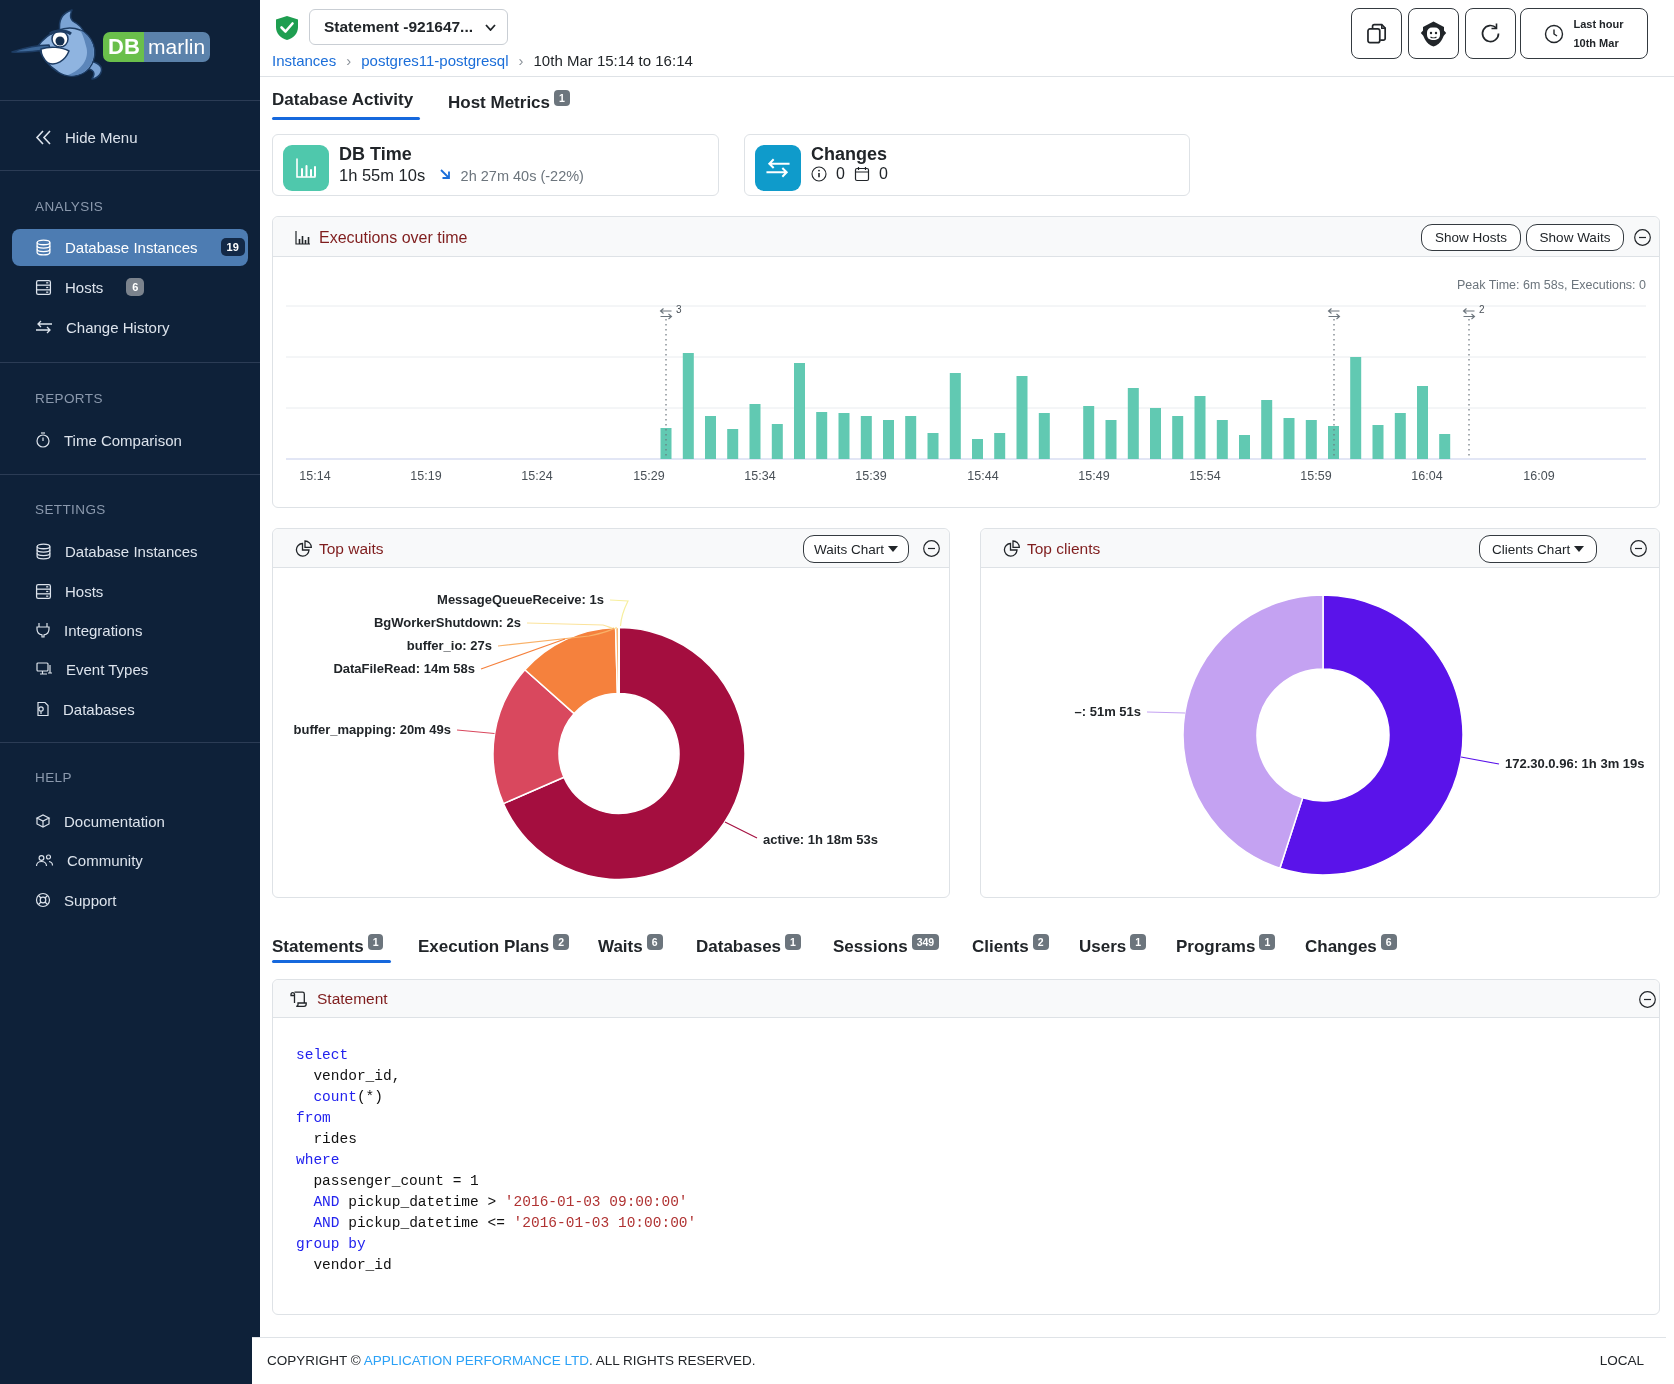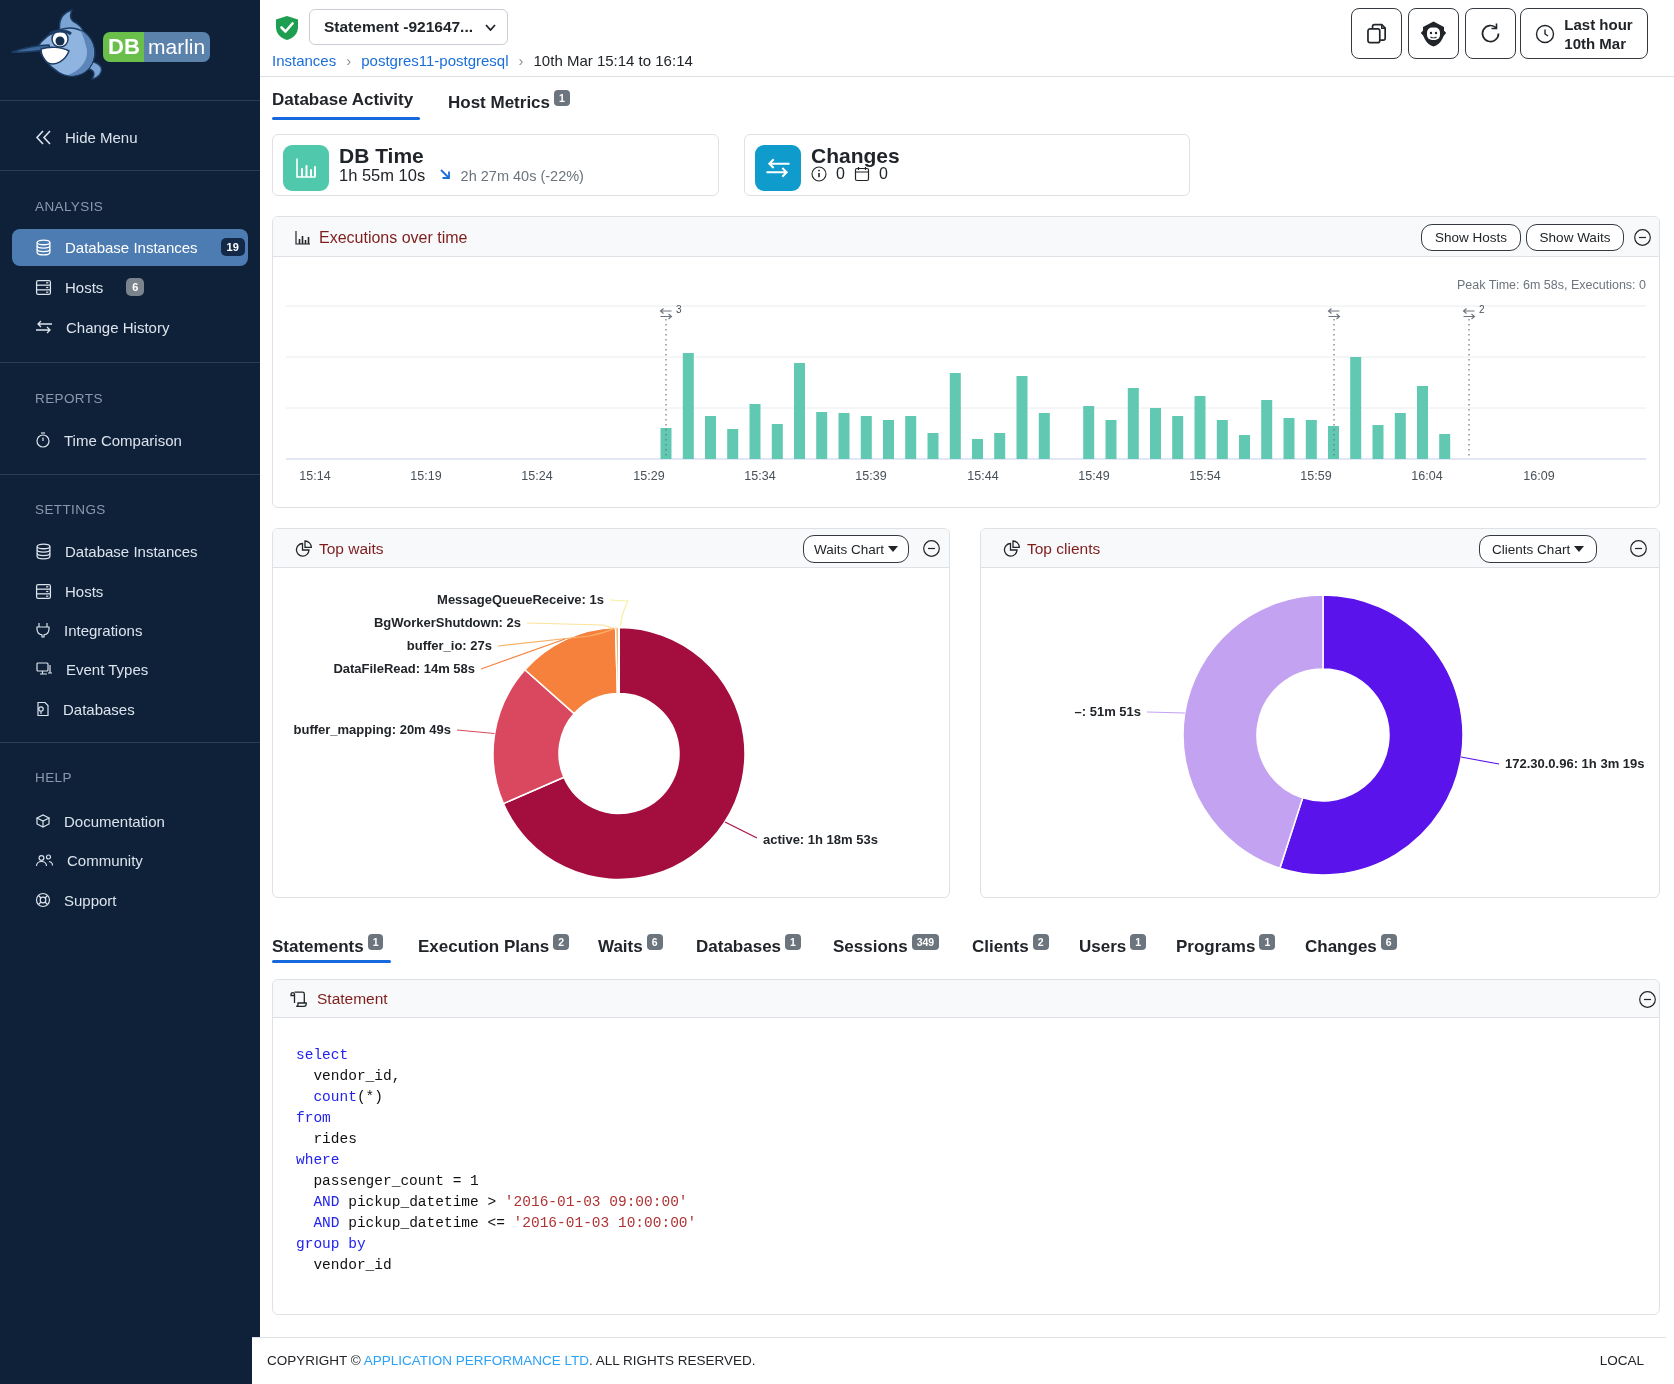--- a/index.html
+++ b/index.html
@@ -21,21 +21,21 @@
 .crumb a { color:#1b6ed9; text-decoration:none; }
 .hdrline { position:absolute; left:260px; top:76px; width:1414px; height:1px; background:#dee2e6; }
 .iconbtn { position:absolute; top:8px; height:51px; background:#fff; border:1.5px solid #343a40; border-radius:8px; display:flex; align-items:center; justify-content:center; }
 
 .tab1 { position:absolute; font-weight:bold; font-size:17px; color:#212529; }
 .underline { position:absolute; height:3px; background:#1668dd; border-radius:2px; }
 .minibadge { display:inline-block; background:#6c757d; color:#fff; font-size:10.5px; font-weight:bold; border-radius:4px; padding:2px 5px; vertical-align:6px; margin-left:4px; }
 
 .card { position:absolute; top:134px; height:62px; background:#fff; border:1px solid #dee2e6; border-radius:6px; }
 .cicon { position:absolute; top:10px; left:10px; width:46px; height:46px; border-radius:9px; display:flex; align-items:center; justify-content:center; }
-.ctitle { position:absolute; left:66px; top:9px; font-weight:bold; font-size:21px; }
+.ctitle { position:absolute; left:66px; top:9px; font-weight:bold; font-size:18px; }
 .cval { position:absolute; left:66px; top:31px; font-size:16.5px; }
 
 .panel { position:absolute; background:#fff; border:1px solid #dee2e6; border-radius:6px; }
 .phead { position:absolute; left:0; top:0; right:0; height:39px; background:#f8f9fa; border-bottom:1px solid #dee2e6; border-radius:6px 6px 0 0; }
 .ptitle { position:absolute; left:46px; top:11px; font-size:15.5px; color:#7f1d1d; }
 .pico { position:absolute; left:22px; top:11px; }
 .smallbtn { position:absolute; background:#fff; border:1px solid #343a40; border-radius:11px; font-size:13.5px; color:#212529; display:flex; align-items:center; justify-content:center; }
 .minuscirc { position:absolute; width:17px; height:17px; }
 
 .tab2 { position:absolute; top:934px; font-weight:bold; font-size:17px; color:#212529; }
@@ -226,21 +226,21 @@
     <svg width="23" height="23" viewBox="0 0 23 23" fill="none" stroke="#212529" stroke-width="1.7">
         <path d="M19.5 11.5 A8 8 0 1 1 17.2 5.9"></path>
         <path d="M17.5 1.5 L17.5 6.5 L12.5 6.5" stroke-width="1.6"></path>
       </svg>
   </div>
   <div class="iconbtn" style="left:1520px;width:128px">
     <svg width="20" height="20" viewBox="0 0 20 20" fill="none" stroke="#212529" stroke-width="1.4">
         <circle cx="10" cy="10" r="8.5"></circle>
         <path d="M10 5.5V10L13 12"></path>
       </svg>
-    <div style="margin-left:9px;font-weight:bold;font-size:15px;line-height:19px">Last hour<br>10th Mar</div>
+    <div style="margin-left:9px;font-weight:bold;font-size:11px;line-height:19px">Last hour<br>10th Mar</div>
   </div>
 
   <div class="tab1" style="left:272px;top:90px">Database Activity</div>
   <div class="underline" style="left:272px;top:117px;width:148px"></div>
   <div class="tab1" style="left:448px;top:90px">Host Metrics<span class="minibadge">1</span></div>
 
   <div class="card" style="left:272px;width:447px">
     <div class="cicon" style="background:#4fc8ac">
       <svg width="24" height="24" viewBox="0 0 24 24" fill="none" stroke="#fff" stroke-width="1.6">
           <path d="M3 3v18h18" stroke-linecap="round"></path>

